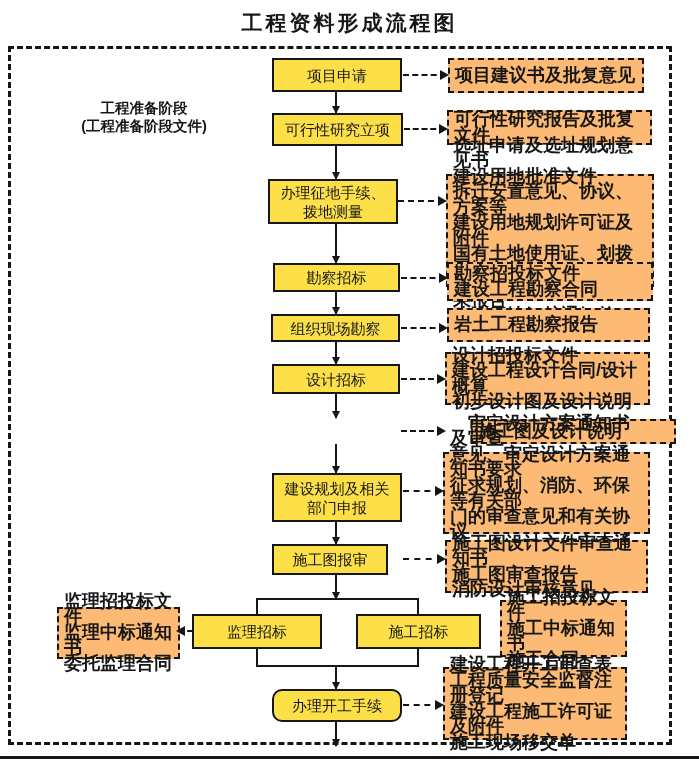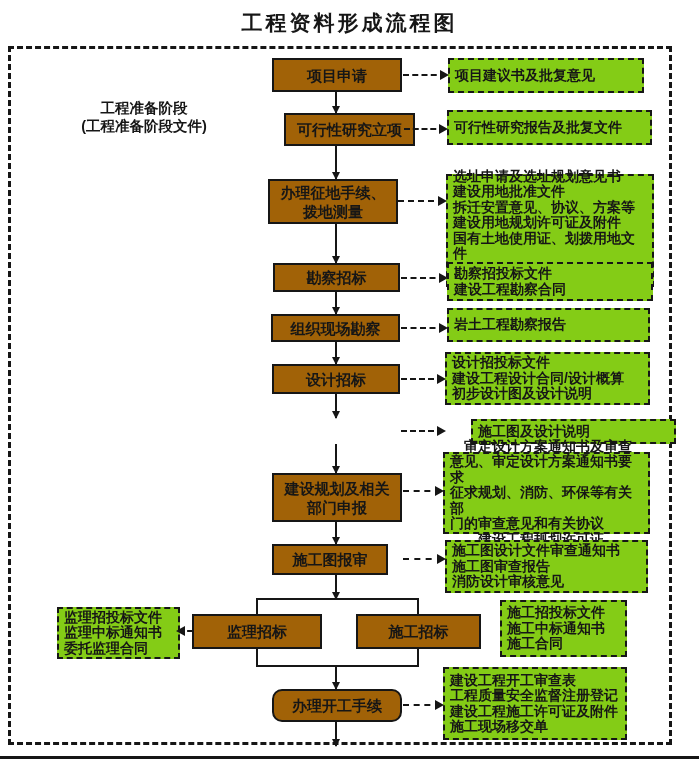--- a/index.html
+++ b/index.html
@@ -13,28 +13,28 @@
   }
   .border-frame{
     position:absolute;left:8px;top:46px;width:664px;height:699px;
     border:3px dashed #161616;box-sizing:border-box;
   }
   .stage-label{
     position:absolute;left:55px;top:99px;width:178px;text-align:center;
     font-size:14.5px;font-weight:bold;line-height:18px;white-space:pre-line;
   }
   .fbox{
-    position:absolute;border:2px solid #161616;background:#a16207;box-sizing:border-box;
+    position:absolute;border:2px solid #161616;background:#fde047;box-sizing:border-box;
     display:flex;align-items:center;justify-content:center;text-align:center;
-    font-size:15px;font-weight:bold;line-height:19px;white-space:pre-line;
+    font-size:15px;font-weight:normal;line-height:19px;white-space:pre-line;
   }
   .dbox{
-    position:absolute;border:2px dashed #161616;background:#84cc16;box-sizing:border-box;
+    position:absolute;border:2px dashed #161616;background:#fdba74;box-sizing:border-box;
     display:flex;flex-direction:column;justify-content:center;
-    font-size:14px;font-weight:600;line-height:15.5px;padding:1px 5px;white-space:pre-line;
+    font-size:18px;font-weight:600;line-height:15.5px;padding:1px 5px;white-space:pre-line;
   }
   .vline{position:absolute;width:2px;background:#161616;}
   .vline.ahead::after{
     content:"";position:absolute;bottom:-1px;left:-3px;
     border-left:4px solid transparent;border-right:4px solid transparent;
     border-top:8px solid #161616;
   }
   .hline{position:absolute;height:2px;background:#161616;}
   .darrow{position:absolute;height:0;border-top:2px dashed #161616;}
   .darrow.right::after{
@@ -53,21 +53,21 @@
 <body>
 
 <div class="page">
 
   <div class="title">工程资料形成流程图</div>
   <div class="border-frame"></div>
   <div class="stage-label">工程准备阶段
 (工程准备阶段文件)</div>
 
   <div class="fbox" style="left:272px;top:58px;width:130px;height:34px;">项目申请</div>
-  <div class="fbox" style="left:272px;top:113px;width:131px;height:33px;margin-left:12px;">可行性研究立项</div>
+  <div class="fbox" style="left:272px;top:113px;width:131px;height:33px;">可行性研究立项</div>
   <div class="fbox" style="left:268px;top:179px;width:130px;height:45px;">办理征地手续、
 拨地测量</div>
   <div class="fbox" style="left:273px;top:263px;width:127px;height:29px;">勘察招标</div>
   <div class="fbox" style="left:271px;top:314px;width:129px;height:28px;">组织现场勘察</div>
   <div class="fbox" style="left:272px;top:364px;width:128px;height:30px;">设计招标</div>
   <div class="fbox" style="left:272px;top:473px;width:130px;height:49px;">建设规划及相关
 部门申报</div>
   <div class="fbox" style="left:272px;top:544px;width:116px;height:31px;">施工图报审</div>
   <div class="fbox" style="left:192px;top:614px;width:130px;height:35px;">监理招标</div>
   <div class="fbox" style="left:356px;top:614px;width:125px;height:35px;">施工招标</div>

